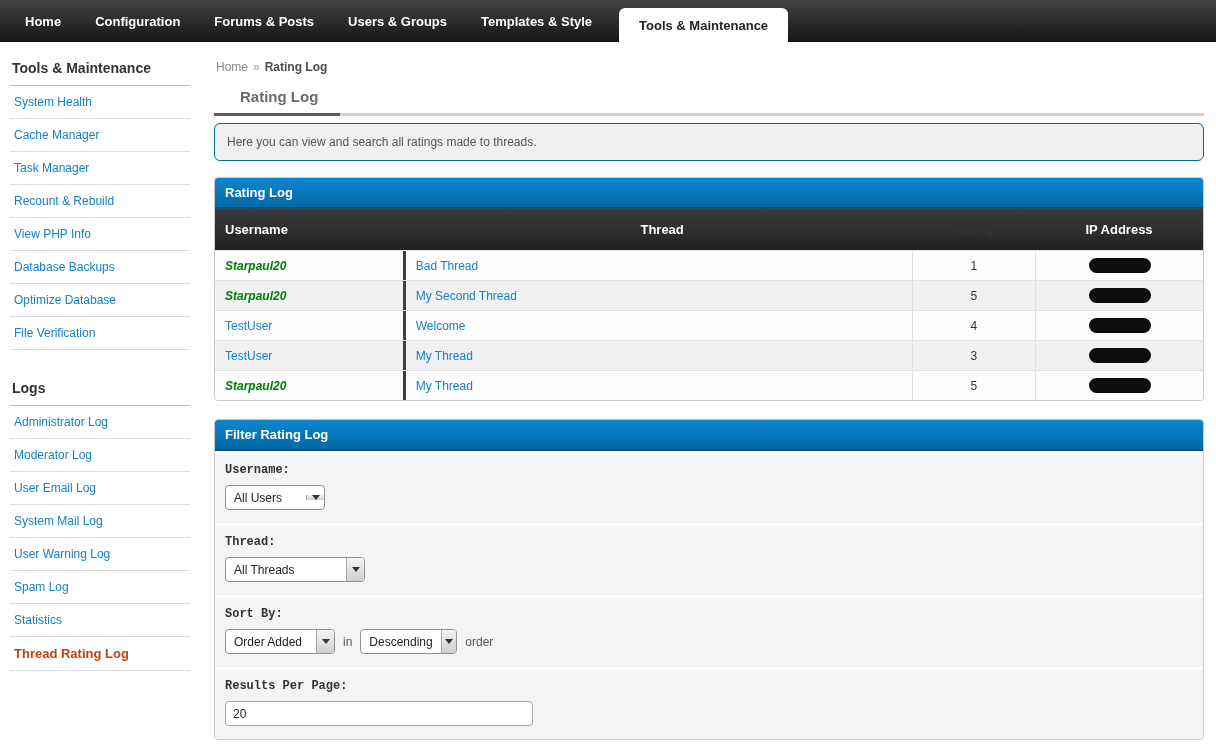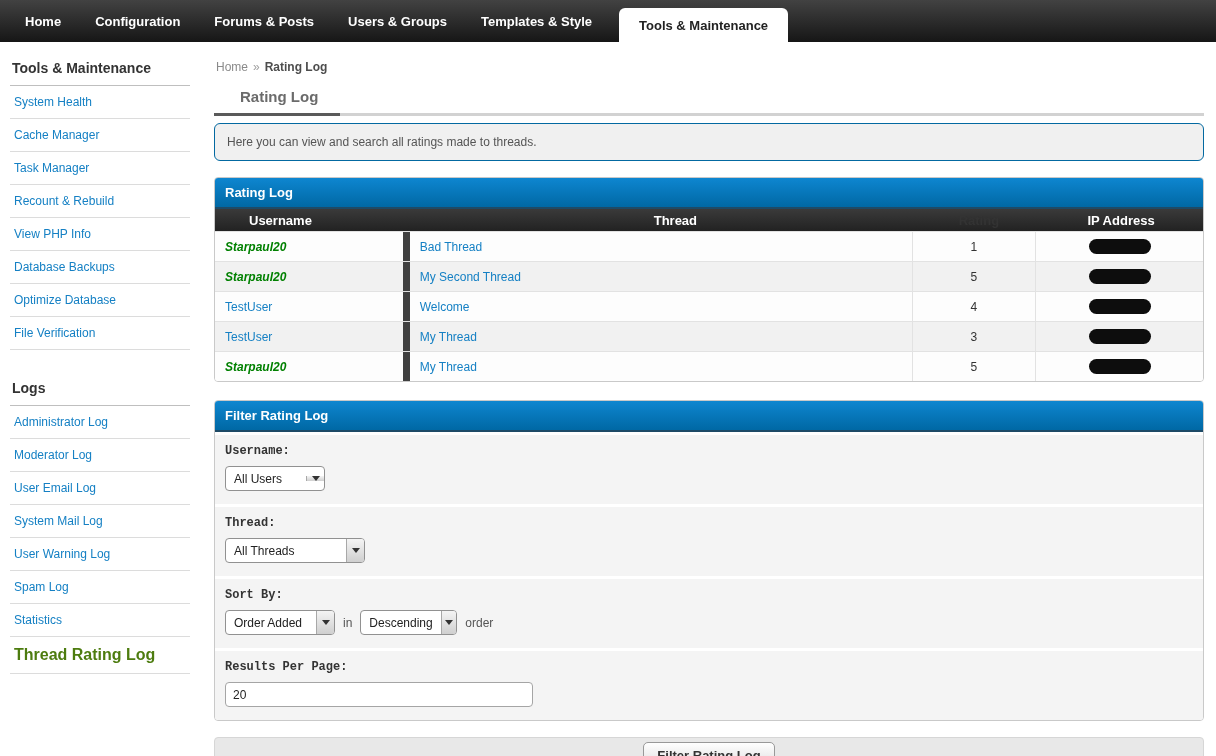--- a/index.html
+++ b/index.html
@@ -19,21 +19,21 @@
   .page { display: flex; width: 1216px; }
   .sidebar { width: 200px; padding: 14px 10px 0 10px; flex: none; }
   .content { flex: 1; padding: 12px 12px 0 14px; }
 
   
   .side-title { font-size: 14px; font-weight: bold; color: #333333;
     padding: 4px 2px 9px 2px; border-bottom: 1px solid #bfbfbf; }
   .side-item { display: block; font-size: 12px; color: var(--link_blue, #1580c4);
     text-decoration: none; padding: 9px 2px 9px 4px; border-bottom: 1px solid #dcdcdc;
     cursor: pointer; }
-  .side-item.current { color: #4d7c0f; font-weight: bold; font-size: 16px; cursor: default; }
+  .side-item.current { color: #c2410c; font-weight: bold; font-size: 13px; cursor: default; }
   .side-gap { height: 26px; }
 
   
   .breadcrumb { font-size: 12px; color: #8a8a8a; padding: 6px 0 2px 2px; }
   .breadcrumb a { color: #8a8a8a; text-decoration: none; cursor: pointer; }
   .breadcrumb .sep { color: #a0a0a0; margin: 0 5px; }
   .breadcrumb .current { color: #4d4d4d; font-weight: bold; }
 
   
   .tabs-line { margin-top: 12px; border-bottom: 3px solid #d2d2d2; display: flex; }
@@ -48,28 +48,28 @@
   
   .panel { margin-top: 16px; border: 1px solid #c9c9c9; border-radius: 4px;
     overflow: hidden; background: #ffffff; }
   .panel-head { height: 31px; line-height: 29px;
     background: linear-gradient(var(--accent_blue_top, #0e86d0), var(--accent_blue_bottom, #0068a4));
     border-bottom: 2px solid #1e4a66;
     color: #ffffff; font-size: 13px; font-weight: bold; padding-left: 10px; }
 
   
   .thead { display: flex; background: linear-gradient(#3a3a3a, #222222);
-    color: #ffffff; font-size: 13px; font-weight: bold; height: 22px; align-items: center; padding-left: 24px; }
+    color: #ffffff; font-size: 13px; font-weight: bold; height: 41px; align-items: center; }
   .trow { display: flex; height: 30px; align-items: stretch; font-size: 12px;
     border-top: 1px solid #e2e2e2; }
   .trow.odd  { background: #fdfdfd; }
   .trow.even { background: #f1f1f1; }
   .col-user   { width: 19%;   padding-left: 10px; display: flex; align-items: center; }
   .col-thread { width: 51.5%; padding-left: 10px; display: flex; align-items: center;
-    border-left: 7px solid #404040; }
+    border-left: 3px solid #404040; }
   .col-rating { width: 12.5%; justify-content: center; display: flex; align-items: center;
     border-left: 1px solid #e2e2e2; color: #333333; }
   .col-ip     { width: 17%;   justify-content: center; display: flex; align-items: center;
     border-left: 1px solid #e2e2e2; }
   .thead .col-thread, .thead .col-rating, .thead .col-ip { border-left: none; justify-content: center; }
   .thead .col-user { justify-content: flex-start; }
   .user-link a, .thread-link { color: var(--link_blue, #1580c4); text-decoration: none; cursor: pointer; }
   .username.admin { color: var(--admin_green, #008000); font-weight: bold; font-style: italic; }
   .username.regular { color: var(--link_blue, #1580c4); }
   .ip-bar { width: 62px; height: 15px; background: var(--redaction_black, #0d0d0d); border-radius: 8px; }

